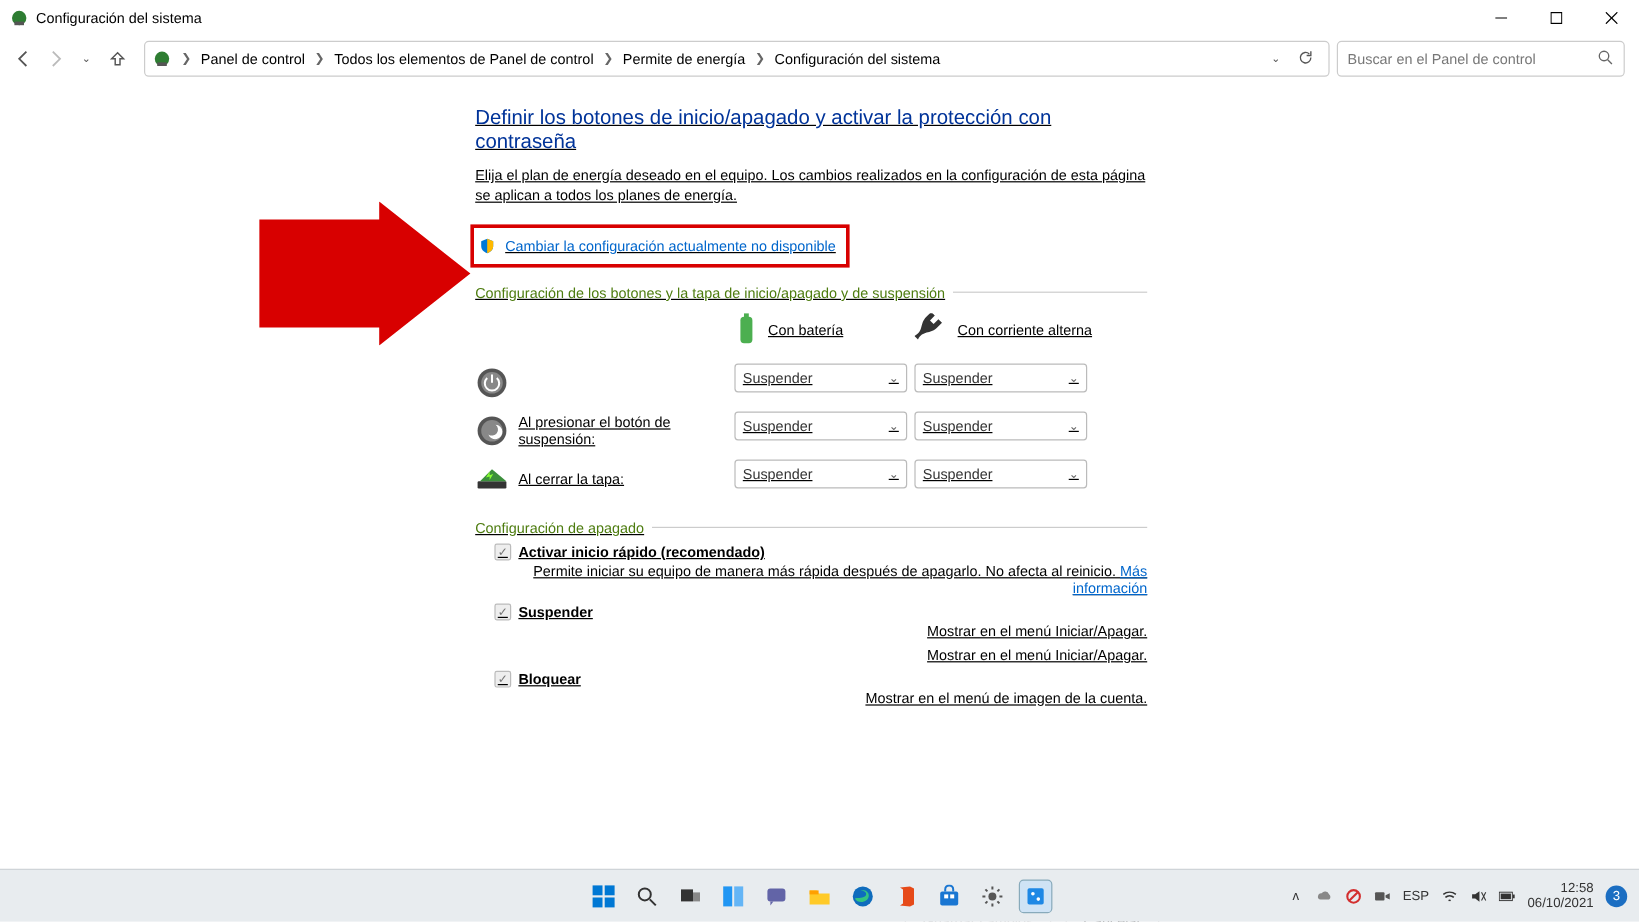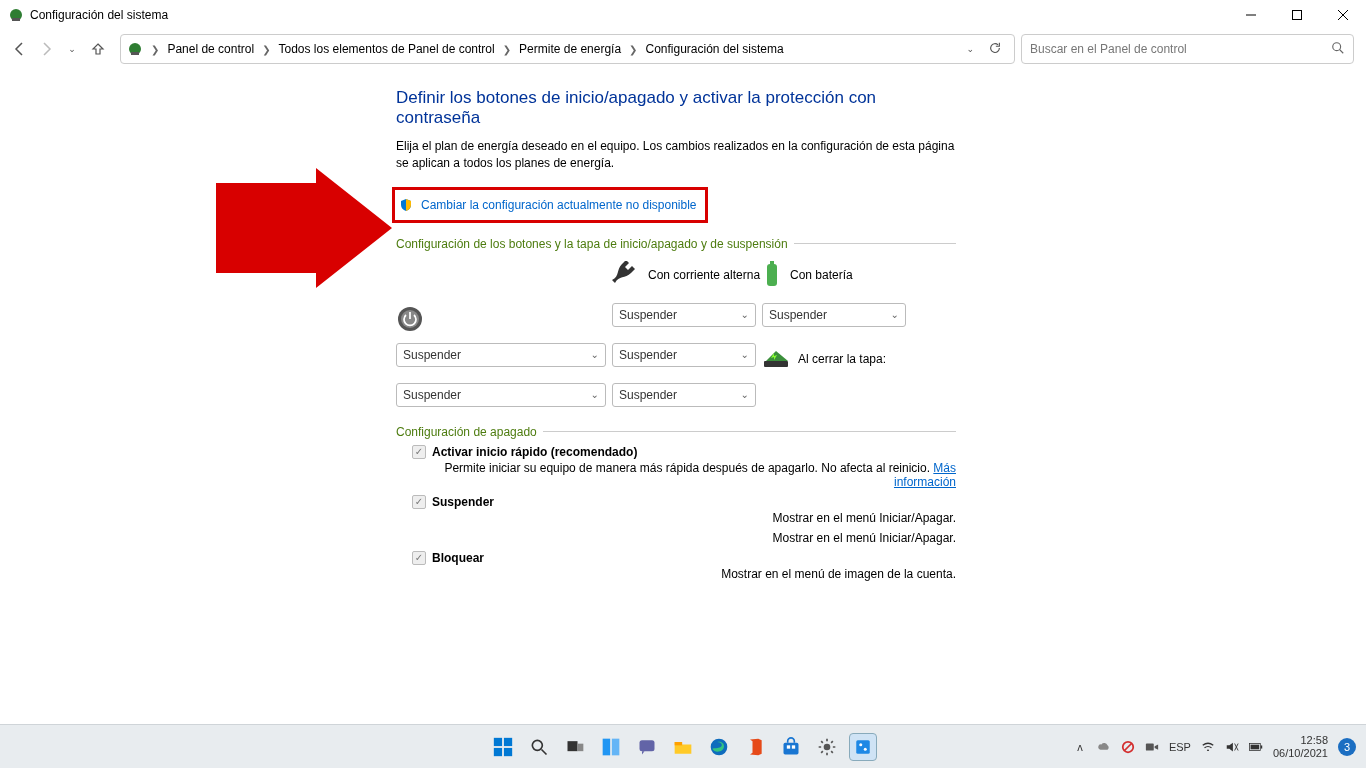--- a/index.html
+++ b/index.html
@@ -17,25 +17,25 @@
   
   .navrow { height: 38px; display: flex; align-items: center; padding: 0 12px; gap: 6px; }
   .nav-arrows { display: flex; align-items: center; gap: 10px; margin-right: 8px; }
   .nav-ico { width: 16px; height: 16px; color: #666; display: flex; align-items: center; justify-content: center; }
   .nav-ico.disabled { color: #bbb; }
   .addressbar { flex: 1; height: 30px; border: 1px solid #ccc; border-radius: 4px; display: flex; align-items: center; padding: 0 6px; gap: 4px; font-size: 12px; }
   .addr-icon { width: 16px; height: 16px; }
   .crumb { white-space: nowrap; }
   .crumb-sep { color: #666; padding: 0 4px; font-size: 10px; }
   .addr-right { margin-left: auto; display: flex; align-items: center; gap: 14px; padding-right: 6px; }
-  .searchbox { width: 333px; height: 30px; border: 1px solid #ccc; border-radius: 4px; display: flex; align-items: center; padding: 14px 8px; color: #777; }
+  .searchbox { width: 240px; height: 30px; border: 1px solid #ccc; border-radius: 4px; display: flex; align-items: center; padding: 14px 8px; color: #777; }
   .searchbox .mag { margin-left: auto; }
 
   
-  .content { flex: 1; padding: 20px 0 0 0; position: relative; }
+  .content { flex: 1; padding: 20px 0 0 0; position: relative; text-decoration: underline; }
   .page-block { margin-left: 396px; width: 560px; }
   .page-heading { color: #003399; font-size: 17px; font-weight: 400; margin-bottom: 10px; }
   .page-intro { font-size: 12px; line-height: 1.45; margin-bottom: 22px; }
 
   .link-row { display: flex; align-items: center; gap: 8px; padding: 6px 4px; }
   .link-row a { color: #0066cc; text-decoration: none; font-size: 12px; }
   .uac-shield { width: 14px; height: 14px; }
 
   .highlight-box { border: 3px solid #d80000; padding: 2px 2px 2px 0; margin-top: -8px; margin-left: -4px; width: 316px; }
 
@@ -178,55 +178,65 @@
         </span>
         <a href="#">Cambiar la configuración actualmente no disponible</a>
       </div>
     </div>
 
     <fieldset class="group">
       <legend>Configuración de los botones y la tapa de inicio/apagado y de suspensión</legend>
       <div class="btngrid">
         <div></div>
         <div class="hdr">
-          <span class="rico">
-            <svg viewBox="0 0 28 28">
-                <path d="M3 22c4-8 10-4 16-10l4-4-3-3-4 4-3-3 4-4-3-3-4 4c-6 6-2 12-10 16z" fill="#333"></path>
-              </svg>
-          </span>
-          <span>Con corriente alterna</span>
-        </div>
-        <div class="hdr">
           <span class="rico" style="width:20px;height:28px;">
             <svg viewBox="0 0 20 28">
                 <rect x="5" y="3" width="10" height="22" rx="3" fill="#4caf50"></rect>
                 <rect x="8" y="0" width="4" height="4" fill="#4caf50"></rect>
               </svg>
           </span>
           <span>Con batería</span>
+        </div>
+        <div class="hdr">
+          <span class="rico">
+            <svg viewBox="0 0 28 28">
+                <path d="M3 22c4-8 10-4 16-10l4-4-3-3-4 4-3-3 4-4-3-3-4 4c-6 6-2 12-10 16z" fill="#333"></path>
+              </svg>
+          </span>
+          <span>Con corriente alterna</span>
         </div>
 
         <div class="lbl">
           <span class="rico">
             <svg viewBox="0 0 28 28">
                 <circle cx="14" cy="14" r="12" fill="#555"></circle>
                 <circle cx="14" cy="14" r="9" fill="#888"></circle>
                 <path d="M14 7v7M10 10a6 6 0 1 0 8 0" fill="none" stroke="#fff" stroke-width="1.7"></path>
               </svg>
           </span>
         </div>
         <div class="select">
             <span>Suspender</span>
             <span class="chev">⌄</span>
           </div>
         <div class="select">
             <span>Suspender</span>
             <span class="chev">⌄</span>
           </div>
 
+        <div class="lbl">
+          <span class="rico">
+            <svg viewBox="0 0 28 28">
+                <circle cx="14" cy="14" r="12" fill="#555"></circle>
+                <circle cx="14" cy="14" r="9" fill="#888"></circle>
+                <path d="M17 9a6 6 0 1 1-6 8 5 5 0 0 0 6-8z" fill="#fff"></path>
+              </svg>
+          </span>
+          <span>Al presionar el botón de suspensión:</span>
+        </div>
         <div class="select">
             <span>Suspender</span>
             <span class="chev">⌄</span>
           </div>
         <div class="select">
             <span>Suspender</span>
             <span class="chev">⌄</span>
           </div>
 
         <div class="lbl">

